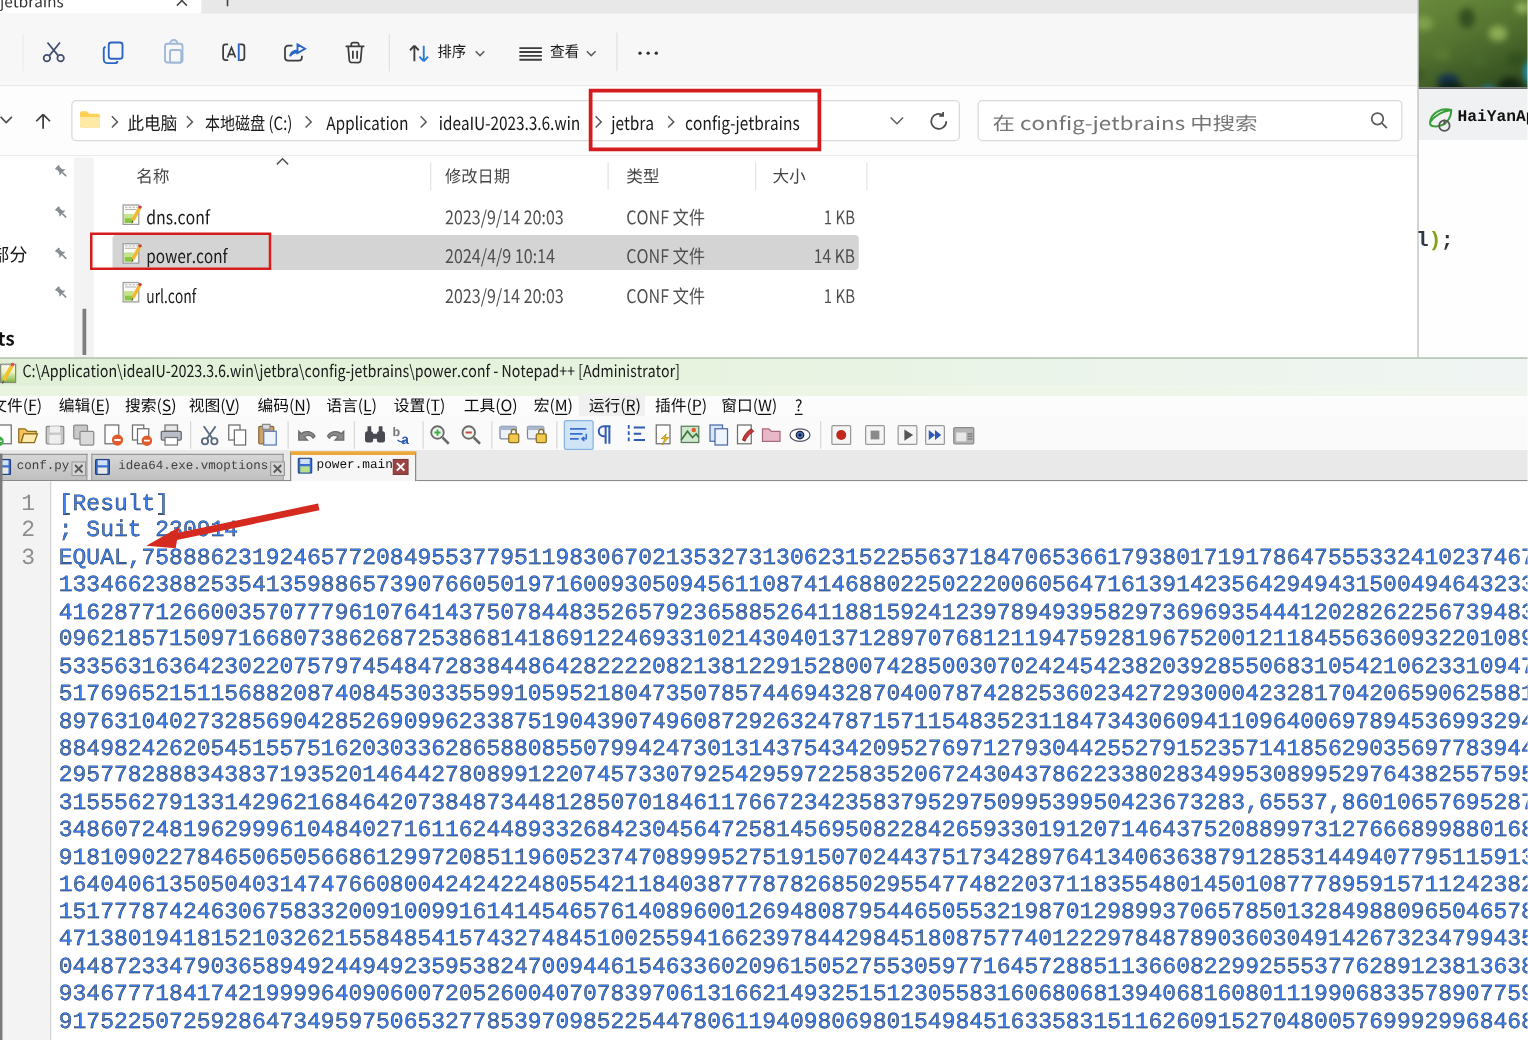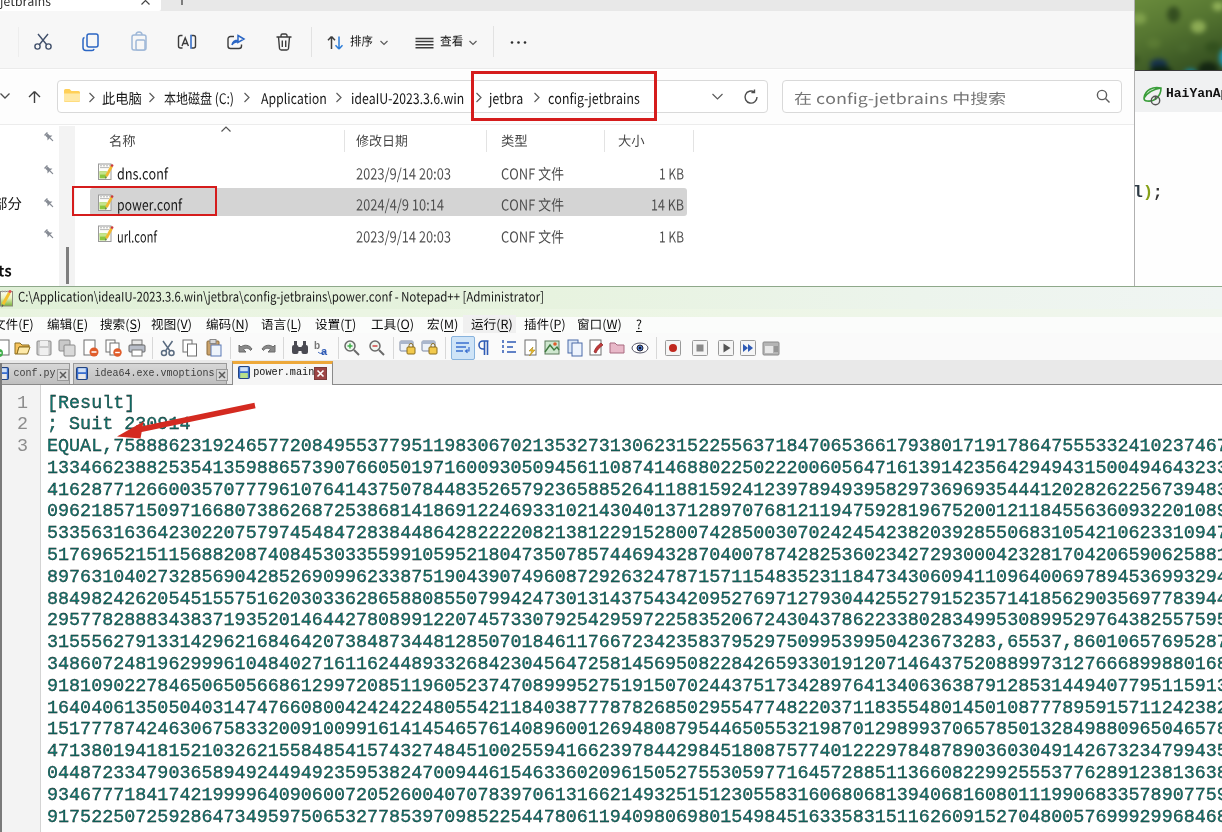--- a/index.html
+++ b/index.html
@@ -574,21 +574,21 @@
       <path d="M3 3 L9 9 M9 3 L3 9" stroke="#5a5a5a" stroke-width="1.5"></path>
     </svg>
 <svg class="abs" style="left:313.5px;top:367px" width="13" height="13" viewBox="0 0 13 13">
       <rect x="0.5" y="0.5" width="12" height="12" fill="#9c4444" stroke="#7a3a3a"></rect>
       <path d="M3.5 3.5 L9.5 9.5 M9.5 3.5 L3.5 9.5" stroke="#fff" stroke-width="1.6"></path>
     </svg>
 <div class="abs" style="left:0;top:385px;width:1222px;height:447px;background:#fff"></div>
 <div class="abs" style="left:2px;top:385px;width:39px;height:447px;background:#f3f3f3;border-right:1px solid #d4d4d4"></div>
 <div class="abs" style="left:0;top:363px;width:2px;height:469px;background:#7a7a7a"></div>
 <div class="abs" style="left:2px;top:392.5px;width:26px;font:18.4px 'Liberation Mono',monospace;line-height:21.8px;color:#8d8d8d;text-align:right">1<br>2<br>3</div>
-<div class="abs" style="left:47px;top:392.5px;width:1175px;height:440px;overflow:hidden;font:18.4px 'Liberation Mono',monospace;line-height:21.8px;color:#0f766e;-webkit-text-stroke:0.3px #0d0d0d;white-space:nowrap">
+<div class="abs" style="left:47px;top:392.5px;width:1175px;height:440px;overflow:hidden;font:18.4px 'Liberation Mono',monospace;line-height:21.8px;color:#3b82f6;-webkit-text-stroke:0.3px #0d0d0d;white-space:nowrap">
       <div>[Result]</div>
       <div>; Suit 230914</div>
       <div>EQUAL,75888623192465772084955377951198306702135327313062315225563718470653661793801719178647555332410237467</div>
       <div>133466238825354135988657390766050197160093050945611087414688022502220060564716139142356429494315004946432331043</div>
       <div>416287712660035707779610764143750784483526579236588526411881592412397894939582973696935444120282622567394833218</div>
       <div>096218571509716680738626872538681418691224693310214304013712897076812119475928196752001211845563609322010891960</div>
       <div>533563163642302207579745484728384486428222208213812291528007428500307024245423820392855068310542106233109470133</div>
       <div>517696521511568820874084530335599105952180473507857446943287040078742825360234272930004232817042065906258818908</div>
       <div>897631040273285690428526909962338751904390749608729263247871571154835231184734306094110964006978945369932943863</div>
       <div>884982426205451557516203033628658808550799424730131437543420952769712793044255279152357141856290356977839447940</div>

